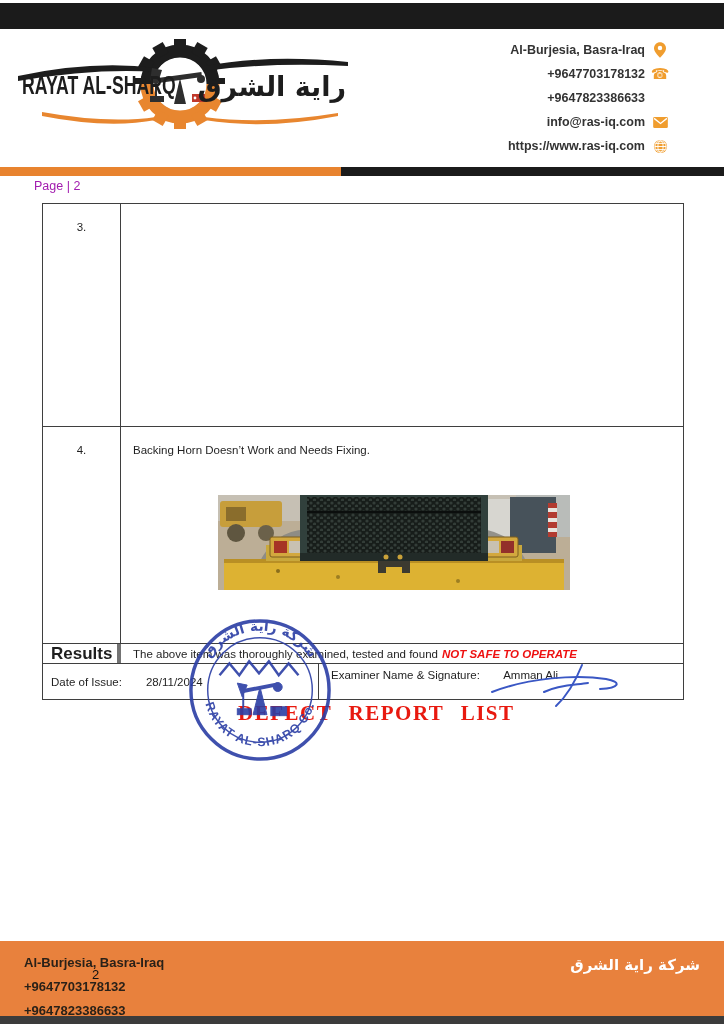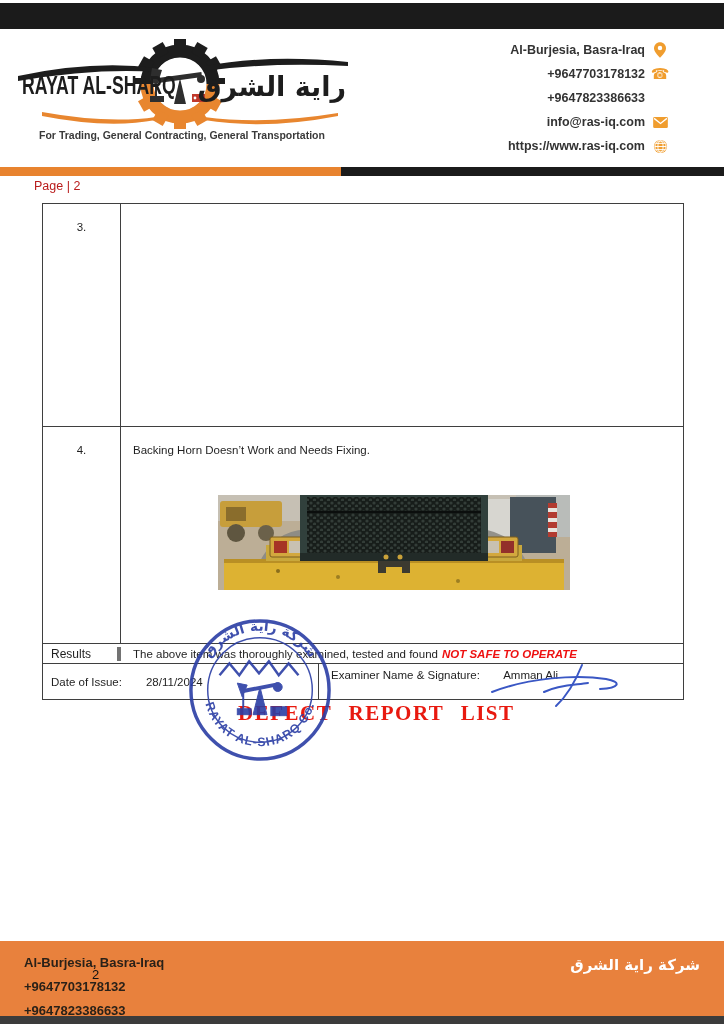--- a/index.html
+++ b/index.html
@@ -18,36 +18,36 @@
   
   .logo-wrap{top:34px; left:8px; width:348px; height:96px;}
   .tagline{top:128px; left:8px; width:348px; text-align:center;
            font-size:10.5px; font-weight:bold; color:#3a3a3a; line-height:14px;}
   .contacts{top:38px; right:56px; width:260px;}
   .contact-row{display:flex; justify-content:flex-end; align-items:center;
                height:24px; gap:7px; font-size:12.5px; font-weight:600; color:#333;}
   .contact-icon{width:16px; height:16px; display:flex; align-items:center; justify-content:center;}
   .phone-glyph{color:#f09d2e; font-size:15px; line-height:15px; font-family:"DejaVu Sans", sans-serif;}
 
-  .page-label{top:179px; left:34px; font-size:12.5px; color:#b91c1c;}
+  .page-label{top:179px; left:34px; font-size:12.5px; color:#a21caf;}
 
   
   .report-table{top:203px; left:42px; width:640px; border:1px solid #3f3f3f;}
   .trow{display:flex; border-top:1px solid #3f3f3f; position:relative; box-sizing:border-box;}
   .trow:first-child{border-top:none;}
   .cell-num{width:78px; border-right:1px solid #3f3f3f; box-sizing:border-box;
             text-align:center; padding-top:17px; font-size:11.5px;}
   .cell-desc{flex:1; padding:17px 10px 0 12px; font-size:11.5px; position:relative;}
   .row-item{height:222px;}
   .row-item2{height:217px;}
   .photo{position:absolute; left:97px; width:352px; height:95px;}
   .photo1{top:86px;} .photo2{top:68px;}
   .row-results{height:20px; align-items:center;}
   .results-label{width:78px; border-right:4px solid #737373; box-sizing:border-box;
-                 padding-left:8px; font-weight:normal; font-size:12px;}
+                 padding-left:8px; font-weight:bold; font-size:17px;}
   .results-text{flex:1; padding-left:12px; font-size:11.5px;}
   .verdict{color:#ee1111; font-weight:bold; font-style:italic; margin-left:4px;margin-top:32px;}
   .row-date{height:36px;}
   .date-cell{width:276px; border-right:1px solid #3f3f3f; box-sizing:border-box;
              display:flex; align-items:center; padding-left:8px; font-size:11.5px; gap:24px;}
   .examiner-cell{flex:1; padding:5px 0 0 12px; font-size:11.5px;}
   .examiner-name{margin-left:20px;}
 
   
   .report-title{top:701px; left:238px; font-family:"Liberation Serif", serif;
@@ -174,21 +174,20 @@
       <rect x="184" y="60" width="13" height="8" fill="#c0392b"></rect>
       <circle cx="187" cy="64" r="1.4" fill="#ffffff"></circle>
       <circle cx="193" cy="64" r="1.4" fill="#ffffff"></circle>
     </g>
 
     <text transform="translate(14,60) scale(0.68,1)" font-size="26" font-weight="bold" fill="#1d1d1d" font-family="Liberation Sans, sans-serif">RAYAT AL-SHARQ</text>
     <text x="338" y="62" text-anchor="end" font-size="27" font-weight="bold" fill="#1d1d1d" font-family="DejaVu Sans, sans-serif">راية الشرق</text>
   </svg>
 
   <div class="abs tagline">
-    <div>For Trading, General Contracting, General Transportation</div>
   </div>
 
   <div class="abs contacts">
     <div class="contact-row">
       <span>Al-Burjesia, Basra-Iraq</span>
       <span class="contact-icon">
         <svg viewBox="0 0 14 18" width="12" height="16">
             <path d="M7 0C3.1 0 0 3.1 0 7c0 5 7 11 7 11s7-6 7-11C14 3.1 10.9 0 7 0z" fill="#f09d2e"></path>
             <circle cx="7" cy="6.6" r="2.6" fill="#ffffff"></circle>
           </svg>

